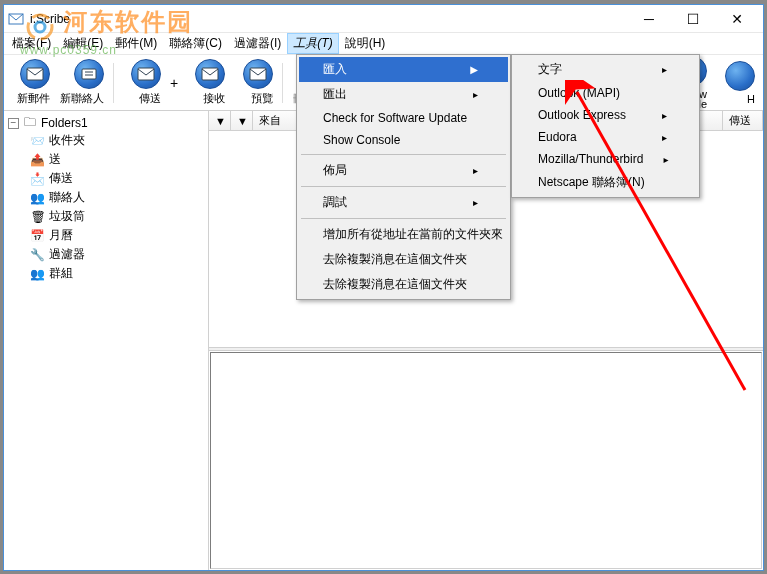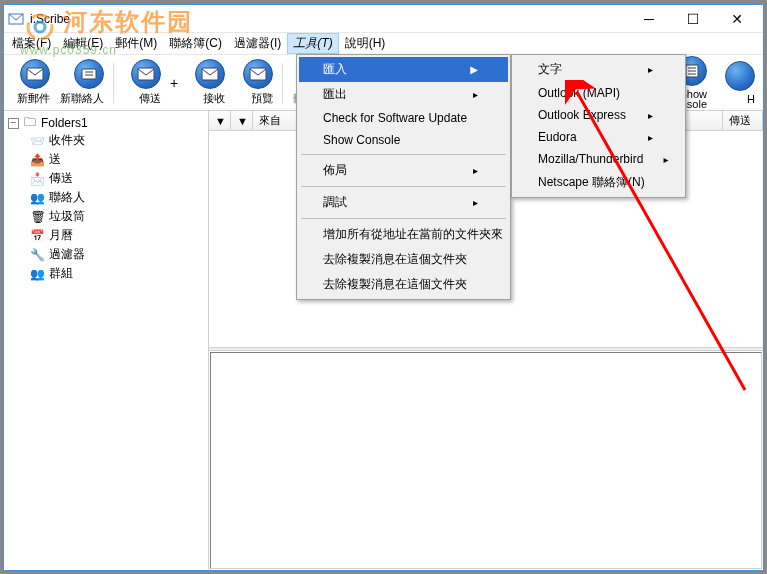--- a/index.html
+++ b/index.html
@@ -34,21 +34,21 @@
 .list-col { padding: 0 6px; border-right: 1px solid #d0d0d0; height: 100%; display: flex; align-items: center; font-size: 11px; }
 .list-body { flex: 1; background: #fff; }
 .splitter-h { height: 4px; background: #f0f0f0; border-top: 1px solid #d0d0d0; border-bottom: 1px solid #d0d0d0; cursor: row-resize; }
 .preview-pane { flex: 1; background: #fff; border: 1px inset #d0d0d0; margin: 1px; }
 .dropdown { position: absolute; background: #f0f0f0; border: 1px solid #a0a0a0; box-shadow: 2px 2px 4px rgba(0,0,0,0.3); z-index: 100; padding: 2px; }
 .dropdown-item { padding: 4px 30px 4px 24px; cursor: default; display: flex; align-items: center; justify-content: space-between; white-space: nowrap; }
 .dropdown-item.highlight { background: #2f6fcf; color: #fff; }
 .dropdown-sep { height: 1px; background: #c0c0c0; margin: 3px 2px; }
 .dropdown-arrow { margin-left: 20px; font-size: 10px; }
 .menu1 { left: 296px; top: 54px; width: 215px; }
-.menu2 { left: 511px; top: 54px; width: 175px; }
+.menu2 { left: 511px; top: 54px; width: 189px; }
 .watermark { position: absolute; left: 20px; top: 6px; z-index: 200; pointer-events: none; }
 .watermark-text1 { font-size: 24px; font-weight: bold; color: rgba(255,140,30,0.7); letter-spacing: 2px; }
 .watermark-text2 { font-size: 12px; color: rgba(100,180,80,0.7); margin-top: -4px; letter-spacing: 1px; }
 .watermark-logo { display: inline-block; vertical-align: middle; }
 .red-arrow { position: absolute; pointer-events: none; z-index: 150; }
 </style>
 </head>
 <body>
 
 <div class="watermark">

